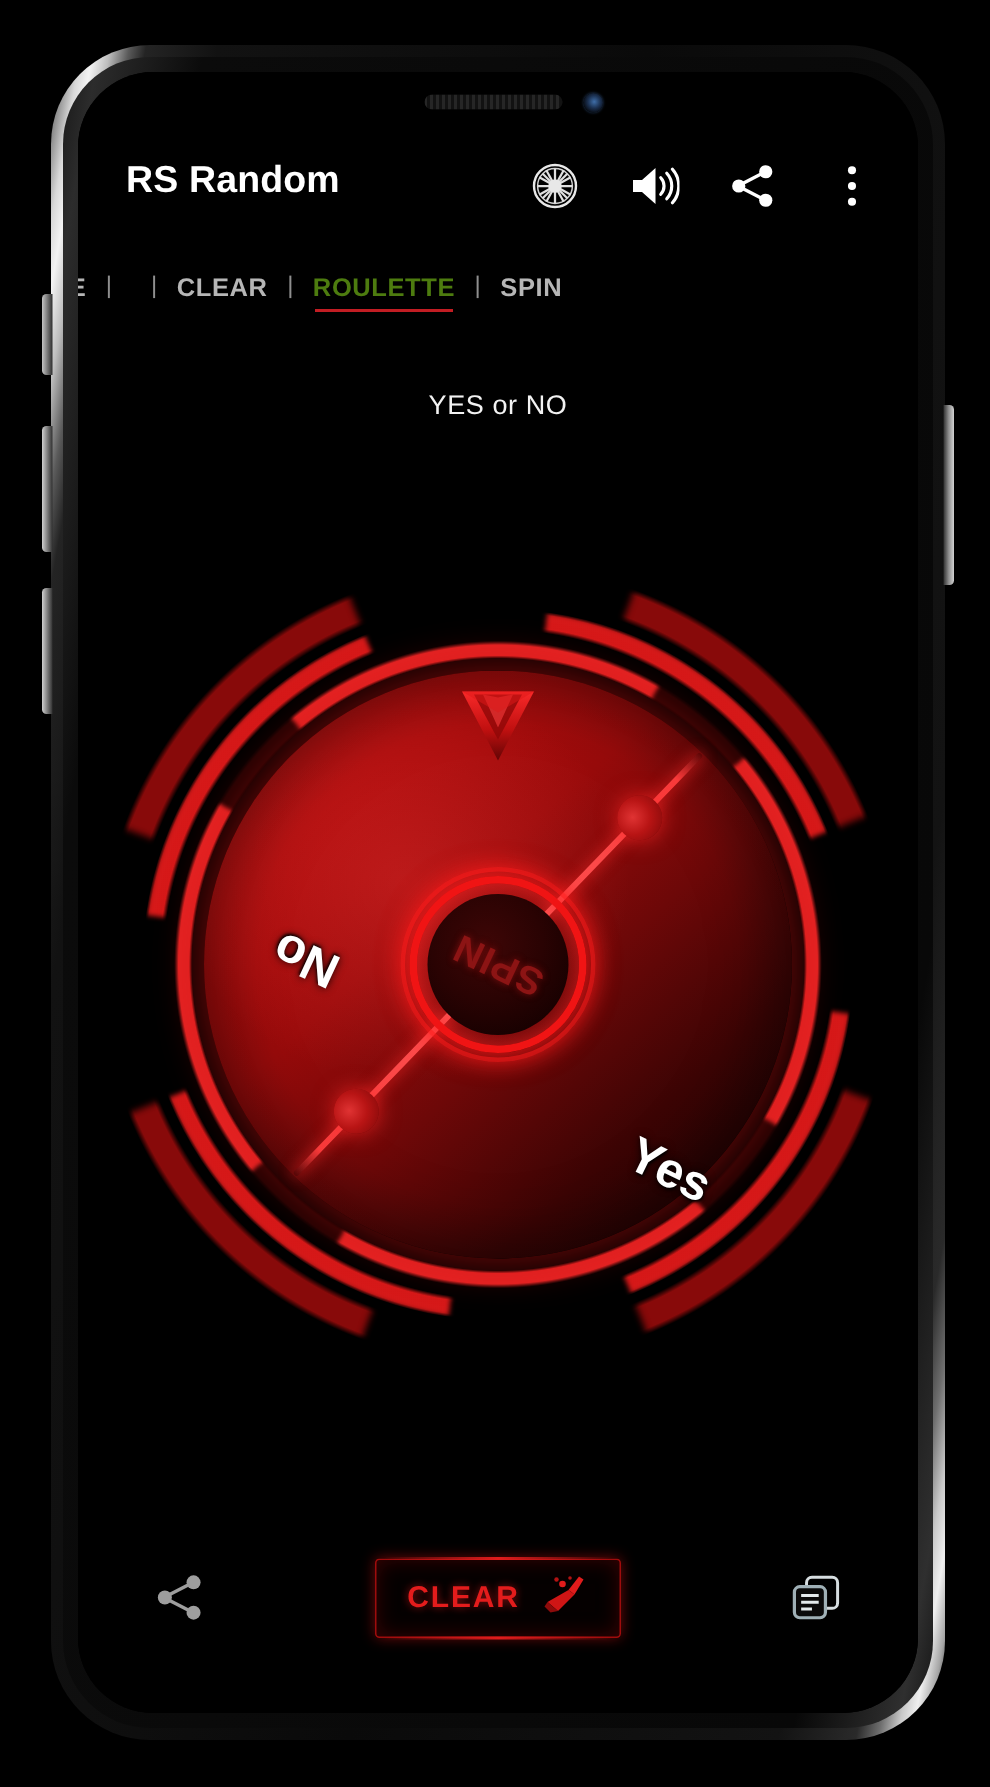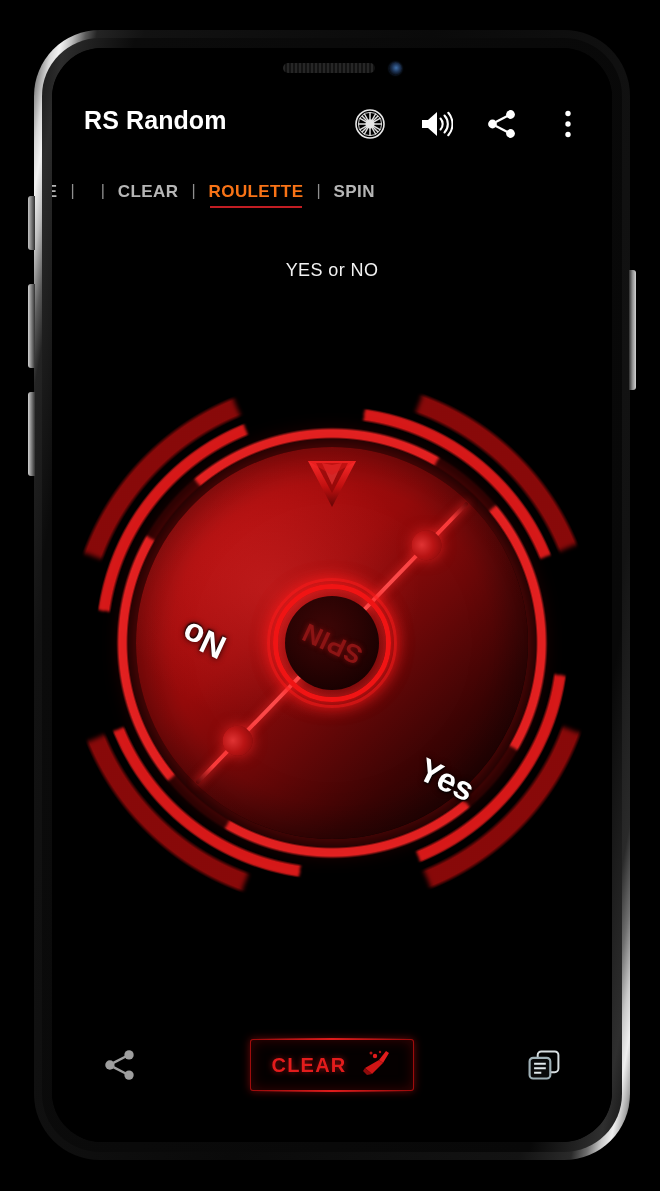--- a/index.html
+++ b/index.html
@@ -170,21 +170,21 @@
   .tab {
     font-size: 17px;
     font-weight: bold;
     letter-spacing: .4px;
     color: #b6b6b6;
     padding: 2px 0 6px;
     position: relative;
     cursor: pointer;
   }
   .tab.first { margin-left: -24px; }
-  .tab.active { color: #f97316; }
+  .tab.active { color: #4d7c0f; }
   .tab.active::after {
     content: "";
     position: absolute;
     left: 1px; right: 1px;
     bottom: 0;
     height: 2px;
     background: #c21d23;
   }
   .tab-sep {
     color: #8f8f8f;

